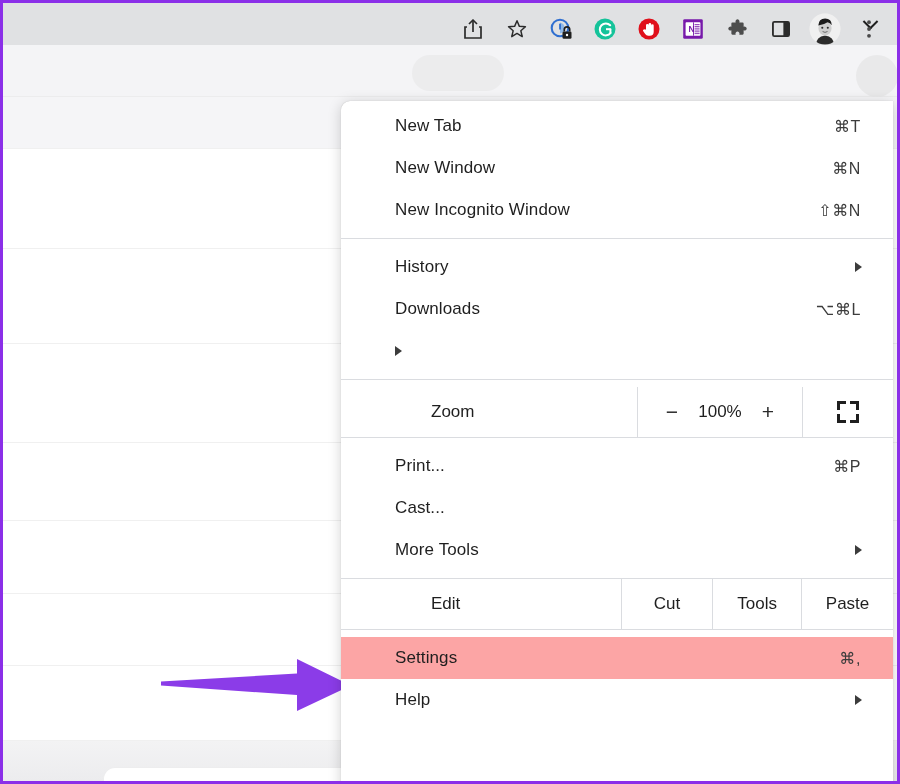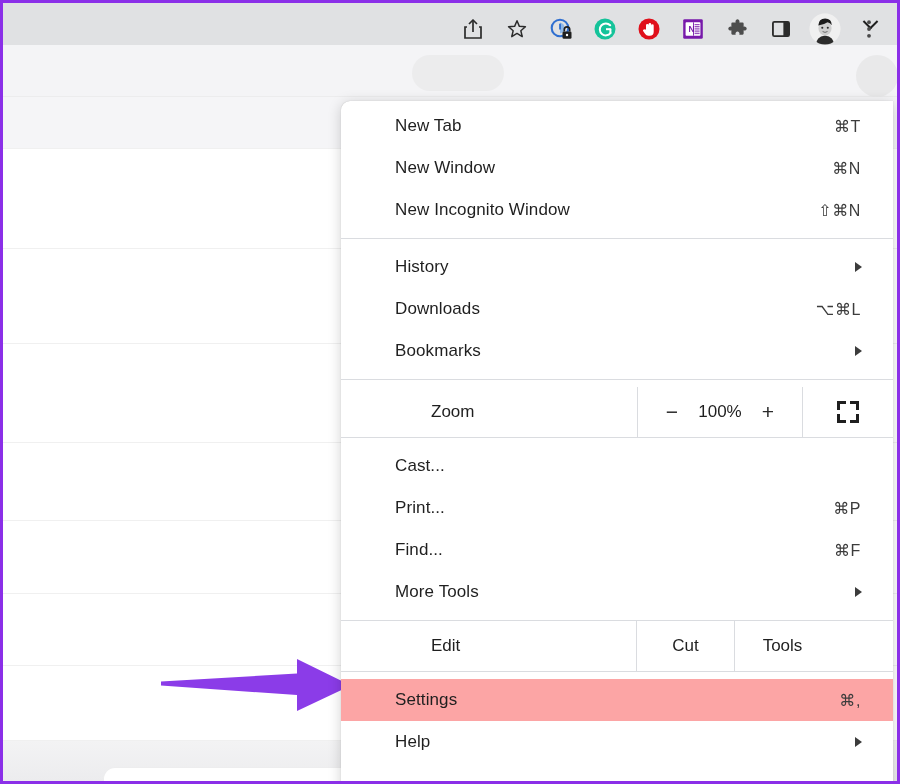--- a/index.html
+++ b/index.html
@@ -284,21 +284,20 @@
 
     <div class="menu-item">
       <span class="label">History</span>
       <span class="caret"></span>
     </div>
     <div class="menu-item">
       <span class="label">Downloads</span>
       <span class="accel">⌥⌘L</span>
     </div>
     <div class="menu-item">
-      <span class="label">Bookmarks</span>
       <span class="caret"></span>
     </div>
 
     <div class="sep"></div>
 
     <div class="split-row">
       <div class="split-cell first" style="width:276px;">
         <span>Zoom</span>
       </div>
       <div class="split-cell zoom-controls" style="width:178px;">
@@ -313,48 +312,47 @@
             <i class="bl"></i>
             <i class="br"></i>
         </span>
       </div>
     </div>
 
     <div class="sep-tight"></div>
     <div style="height:7px;"></div>
 
     <div class="menu-item">
-      <span class="label">Cast...</span>
-    </div>
-    <div class="menu-item">
       <span class="label">Print...</span>
       <span class="accel">⌘P</span>
     </div>
     <div class="menu-item">
-      <span class="label">Find...</span>
-      <span class="accel">⌘F</span>
+      <span class="label">Cast...</span>
     </div>
     <div class="menu-item">
       <span class="label">More Tools</span>
       <span class="caret"></span>
     </div>
 
     <div style="height:7px;"></div>
     <div class="sep-tight"></div>
 
     <div class="split-row">
       <div class="split-cell first" style="width:259px;">
         <span>Edit</span>
       </div>
       <div class="split-cell" style="width:98px;align-items:center;">
         <span>Cut</span>
       </div>
       <div class="split-cell" style="width:96px;">
         <span>Tools</span>
       </div>
+      <div class="split-cell" style="width:99px;">
+        <span>Paste</span>
+      </div>
     </div>
 
     <div class="sep-tight"></div>
     <div style="height:7px;"></div>
 
     <div class="menu-item highlight">
       <span class="label">Settings</span>
       <span class="accel">⌘,</span>
     </div>
     <div class="menu-item">

